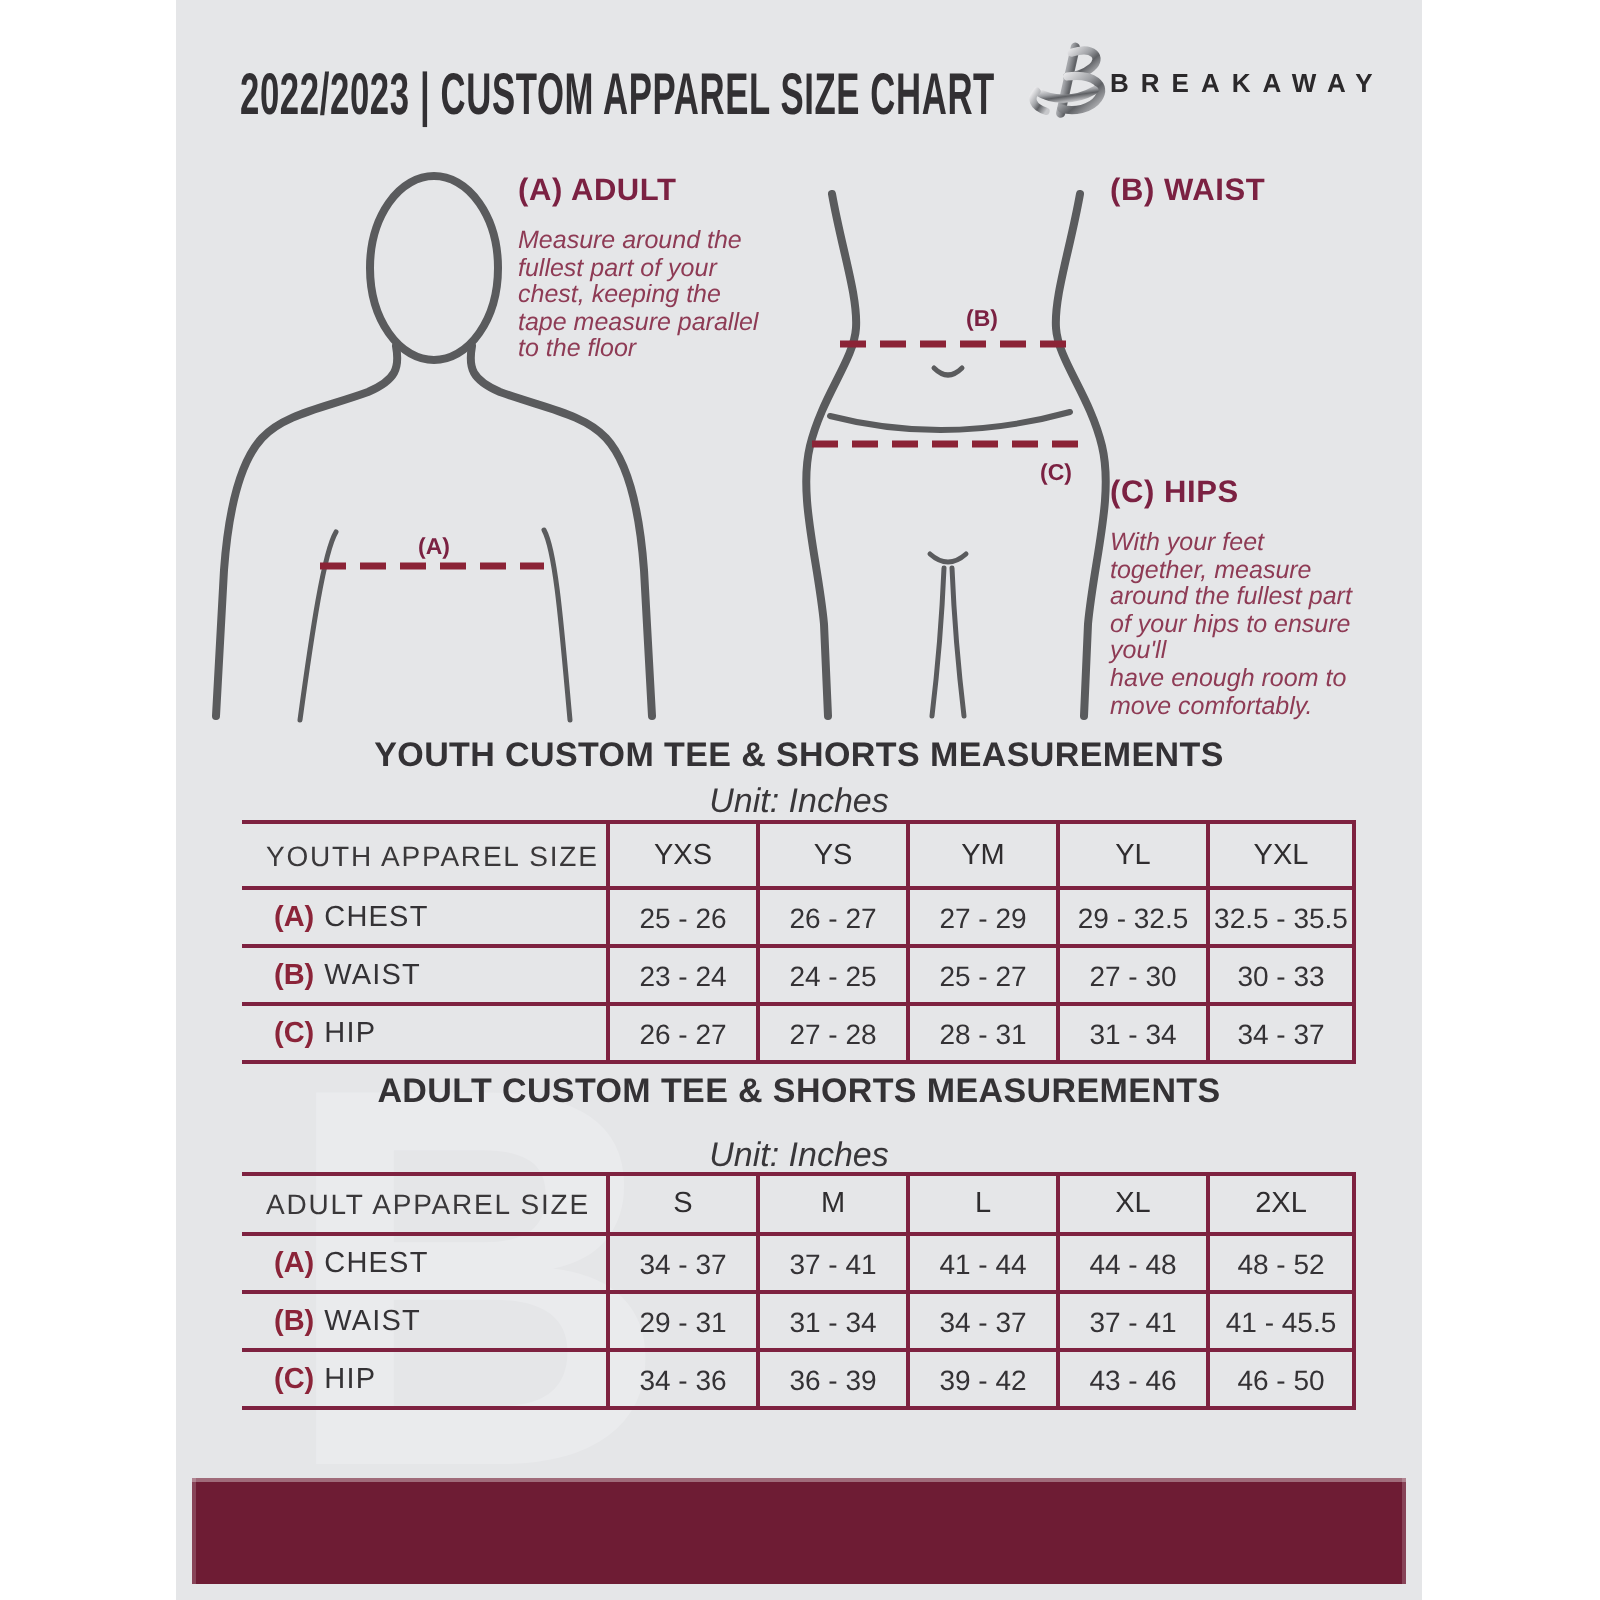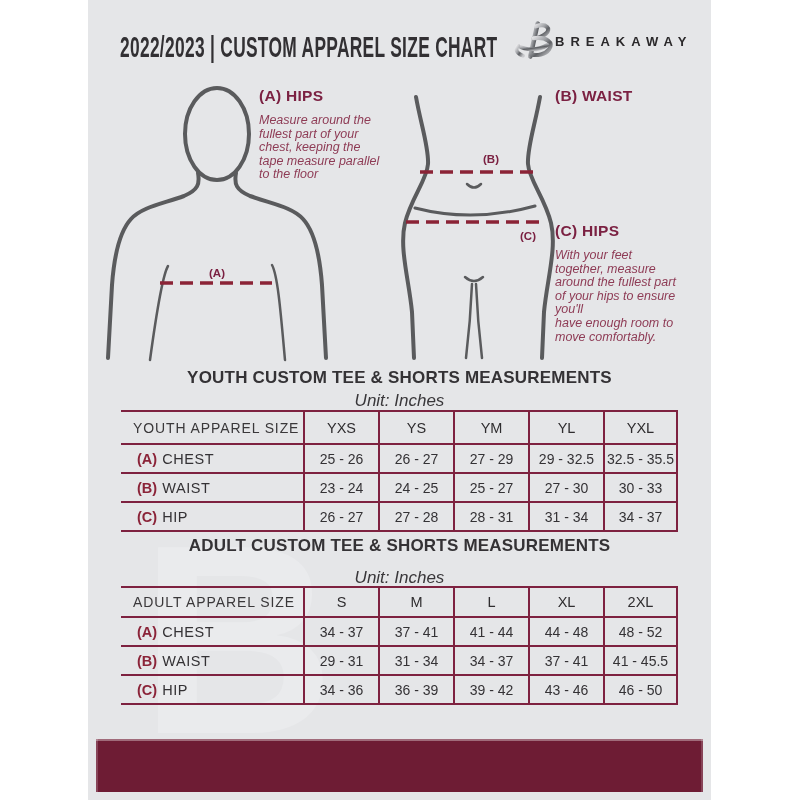--- a/index.html
+++ b/index.html
@@ -43,21 +43,21 @@
   .instr h3{
     margin:0;font-size:15.5px;font-weight:bold;color:var(--accent);
     letter-spacing:0.3px;
   }
   .instr p{
     margin:9px 0 0 0;font-size:12.5px;line-height:13.6px;font-style:italic;
     color:var(--paragraph);white-space:pre-line;
   }
   .instr-a{left:171px;top:87px;width:170px;}
   .instr-b{left:467px;top:87px;width:155px;}
-  .instr-c{left:467px;top:222px;width:155px;}
+  .instr-c{left:467px;top:238px;width:155px;}
   
   .figures{position:absolute;left:0;top:80px;width:623px;height:290px;}
   
   .sec-title{
     position:absolute;left:33px;width:557px;text-align:center;
     font-size:17px;font-weight:bold;color:#343235;letter-spacing:0.2px;
   }
   .sec-unit{
     position:absolute;left:33px;width:557px;text-align:center;
     font-size:17px;font-style:italic;color:#39373a;
@@ -153,21 +153,21 @@
         <path d="M318,142 L458,142"></path>
       </g>
       <g font-family="Liberation Sans, sans-serif" font-size="11.5" font-weight="bold" fill="var(--accent)" text-anchor="middle">
         <text x="129" y="197">(A)</text>
         <text x="403" y="83">(B)</text>
         <text x="440" y="160">(C)</text>
       </g>
     </svg>
 
     <div class="instr instr-a">
-      <h3>(A) HIPS</h3>
+      <h3>(A) ADULT</h3>
       <p>Measure around the
 fullest part of your
 chest, keeping the
 tape measure parallel
 to the floor</p>
     </div>
     <div class="instr instr-b">
       <h3>(B) WAIST</h3>
     </div>
     <div class="instr instr-c">

